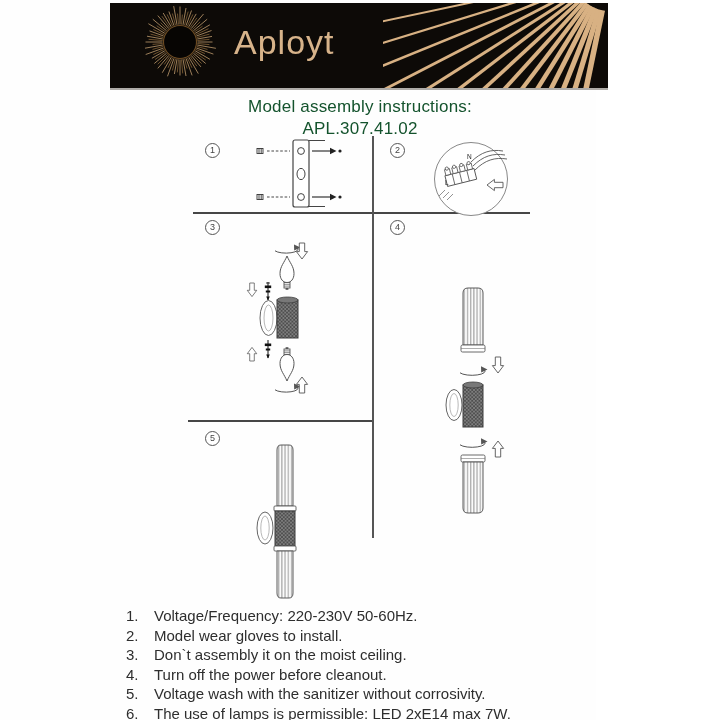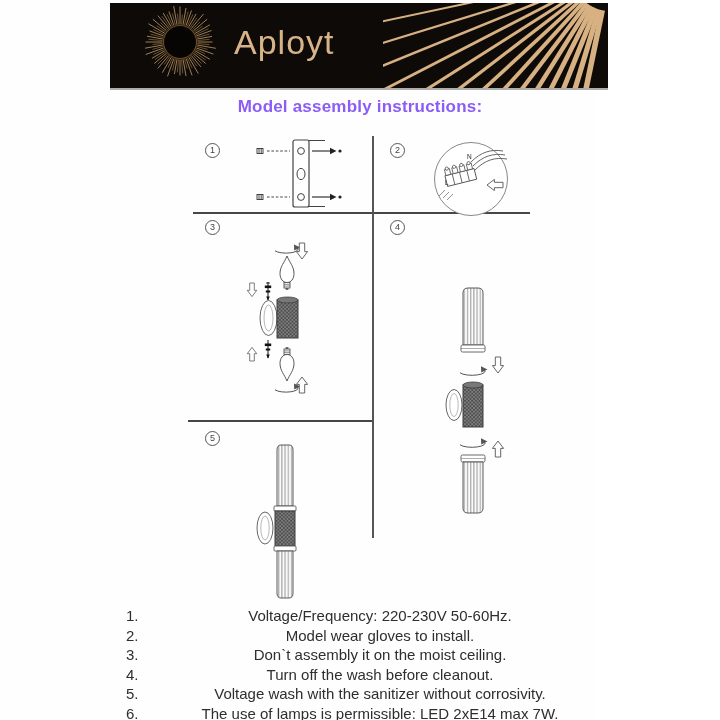--- a/index.html
+++ b/index.html
@@ -8,21 +8,21 @@
 
   
   .brand-bar{position:absolute;left:110px;top:3px;width:498px;height:85px;background:#0d0a07;
              box-shadow:0 2px 0 rgba(110,104,96,.55);overflow:hidden;}
   .logo-svg{position:absolute;left:32px;top:1px;width:76px;height:76px;}
   .brand-name{position:absolute;left:124px;top:20px;font-size:34px;font-weight:400;color:#d7b38a;
               letter-spacing:1px;}
   .fan-svg{position:absolute;right:0;top:0;width:225px;height:85px;}
 
   
-  .title-block{position:absolute;left:110px;top:96px;width:500px;text-align:center;color:#8b5cf6;font-weight:bold;}
+  .title-block{position:absolute;left:110px;top:96px;width:500px;text-align:center;color:#14532d;}
   .title-line{font-size:17px;line-height:21.5px;letter-spacing:.2px;}
 
   
   .divider{position:absolute;background:#474747;}
   .hline1{left:193px;top:212px;width:337px;height:2px;}
   .hline2{left:188px;top:420px;width:186px;height:2px;}
   .vline{left:372px;top:136px;width:1.5px;height:402px;background:#555;}
 
   .badge{position:absolute;width:13px;height:13px;border:1.2px solid #555;border-radius:50%;
          color:#444;font-size:9px;line-height:13px;text-align:center;background:#fff;}
@@ -34,21 +34,21 @@
   .s1{left:233px;top:134px;width:122px;height:82px;}
   .s2{left:425px;top:138px;width:92px;height:84px;}
   .s3{left:233px;top:228px;width:134px;height:180px;}
   .s4{left:438px;top:282px;width:80px;height:233px;}
   .s5{left:246px;top:438px;width:96px;height:168px;}
 
   
   .instructions{position:absolute;left:126px;top:606px;width:480px;color:#2e2e2e;}
   .instr-row{display:flex;line-height:19.5px;font-size:15px;}
   .instr-num{width:18px;flex:none;margin-right:10px;}
-  .instr-text{flex:1;text-align:center;}
+  .instr-text{flex:1;}
 </style>
 </head>
 <body>
 
 <svg width="0" height="0" style="position:absolute">
   <defs>
     <pattern id="knurl" width="3.6" height="3.6" patternUnits="userSpaceOnUse">
       <rect width="3.6" height="3.6" fill="#4e4e4e"></rect>
       <path d="M0,0L3.6,3.6M3.6,0L0,3.6" stroke="#9d9d9d" stroke-width="0.55"></path>
     </pattern>
@@ -156,20 +156,21 @@
           <line x1="209.7" y1="3.9" x2="-9.1" y2="433.3" stroke="#d8b183" stroke-width="4.70"></line>
           <line x1="212.8" y1="5.3" x2="33.0" y2="452.5" stroke="#d8b183" stroke-width="4.97"></line>
           <line x1="216.0" y1="6.4" x2="76.7" y2="467.8" stroke="#d8b183" stroke-width="5.24"></line>
           <line x1="219.3" y1="7.2" x2="121.6" y2="479.2" stroke="#d8b183" stroke-width="5.51"></line>
         </g>
     </svg>
   </header>
 
   <div class="title-block">
     <div class="title-line">Model assembly instructions:</div>
+    <div class="title-line">APL.307.41.02</div>
   </div>
 
   <div class="divider hline1"></div>
   <div class="divider hline2"></div>
   <div class="divider vline"></div>
 
   <div class="badge b1">1</div>
   <div class="badge b2">2</div>
   <div class="badge b3">3</div>
   <div class="badge b4">4</div>
@@ -360,21 +361,21 @@
     <div class="instr-row">
       <span class="instr-num">2.</span>
       <span class="instr-text">Model wear gloves to install.</span>
     </div>
     <div class="instr-row">
       <span class="instr-num">3.</span>
       <span class="instr-text">Don`t assembly it on the moist ceiling.</span>
     </div>
     <div class="instr-row">
       <span class="instr-num">4.</span>
-      <span class="instr-text">Turn off the wash before cleanout.</span>
+      <span class="instr-text">Turn off the power before cleanout.</span>
     </div>
     <div class="instr-row">
       <span class="instr-num">5.</span>
       <span class="instr-text">Voltage wash with the sanitizer without corrosivity.</span>
     </div>
     <div class="instr-row">
       <span class="instr-num">6.</span>
       <span class="instr-text">The use of lamps is permissible: LED 2xE14 max 7W.</span>
     </div>
   </div>

